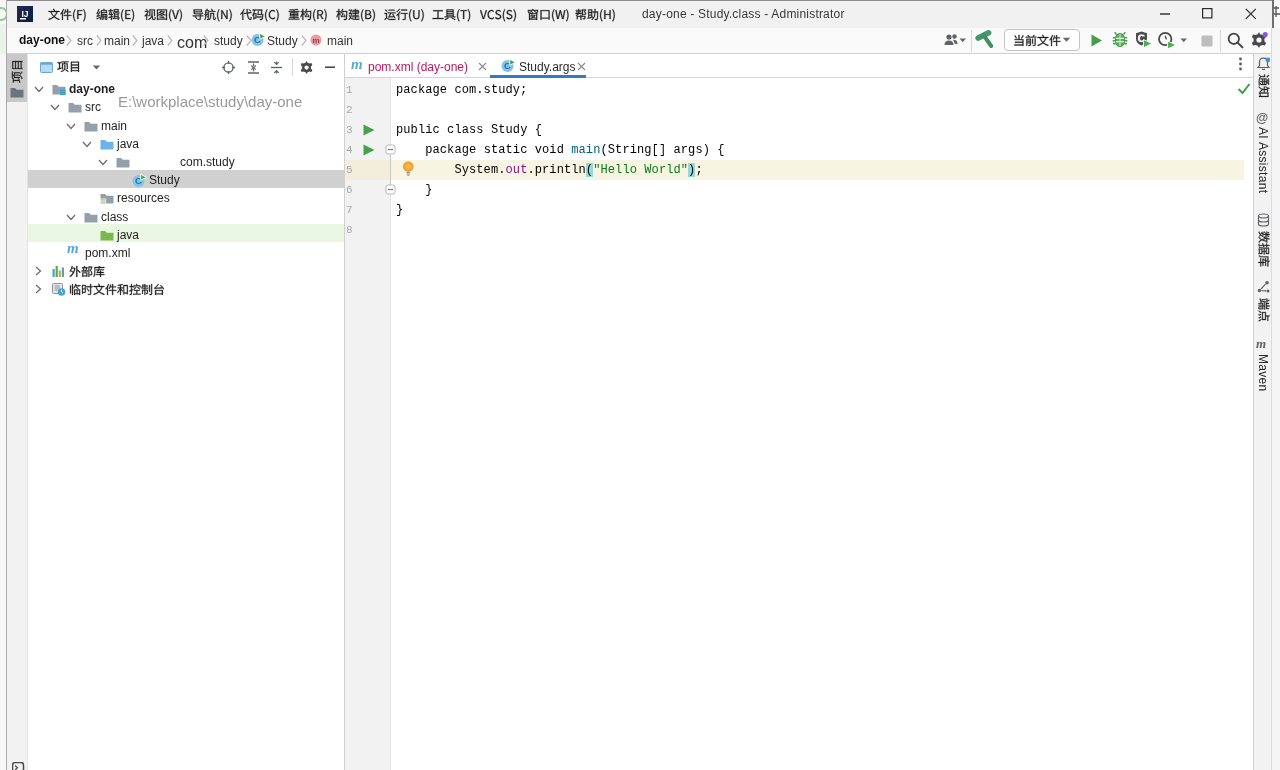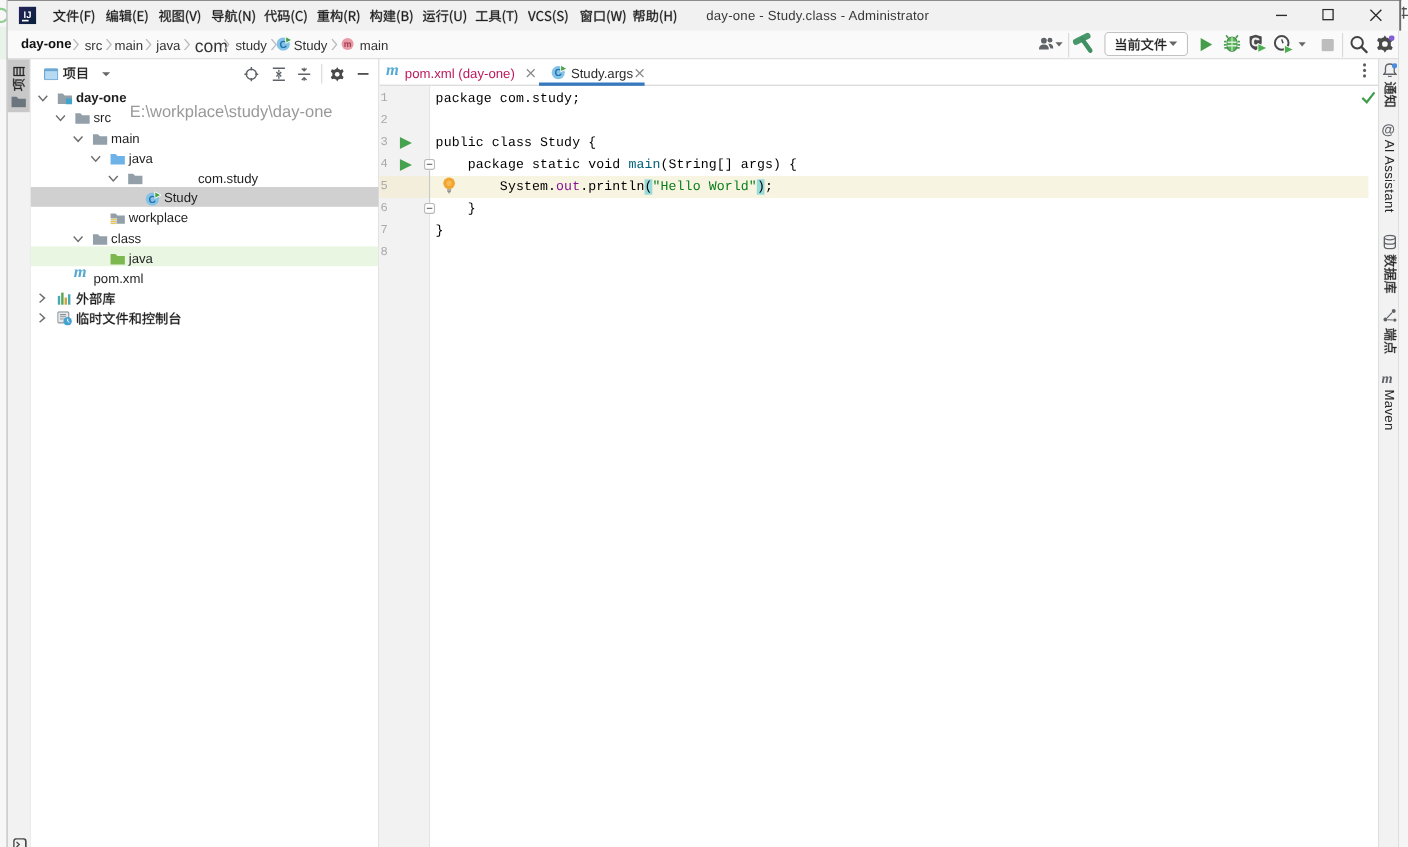--- a/index.html
+++ b/index.html
@@ -282,21 +282,21 @@
   </svg>
 <div class="a" style="left:149px;top:171.1px;font-size:12px;color:#1f1f1f;line-height:18.2px;white-space:pre;">Study</div>
 <svg class="a" style="left:100px;top:192.29999999999998px" width="14" height="12" viewBox="0 0 14 12">
     <path d="M0.5 2 H5 L6.8 3.8 H13.5 V11.5 H0.5 Z" fill="#93a0aa"></path>
     <g fill="#e8c24a">
       <rect x="0.5" y="6.8" width="5.5" height="1.3" stroke="#fff" stroke-width="0.4"></rect>
       <rect x="0.5" y="8.7" width="5.5" height="1.3" stroke="#fff" stroke-width="0.4"></rect>
       <rect x="0.5" y="10.6" width="5.5" height="1.3" stroke="#fff" stroke-width="0.4"></rect>
     </g>
   </svg>
-<div class="a" style="left:117px;top:189.29999999999998px;font-size:12px;color:#1f1f1f;line-height:18.2px;white-space:pre;">workplace</div>
+<div class="a" style="left:117px;top:189.29999999999998px;font-size:12px;color:#1f1f1f;line-height:18.2px;white-space:pre;">resources</div>
 <svg class="a" style="left:66px;top:212.49999999999997px" width="10" height="9" viewBox="0 0 10 9">
     <path d="M1 2 L5 6.5 L9 2" fill="none" stroke="#6e6e6e" stroke-width="1.3"></path>
   </svg>
 <svg class="a" style="left:84px;top:210.49999999999997px" width="14" height="12" viewBox="0 0 14 12">
     <path d="M0.5 2 H5 L6.8 3.8 H13.5 V11.5 H0.5 Z" fill="#93a0aa"></path>
   </svg>
 <div class="a" style="left:101px;top:207.49999999999997px;font-size:12px;color:#1f1f1f;line-height:18.2px;white-space:pre;">class</div>
 <svg class="a" style="left:100px;top:228.7px" width="14" height="12" viewBox="0 0 14 12">
     <path d="M0.5 2 H5 L6.8 3.8 H13.5 V11.5 H0.5 Z" fill="#7cb84f"></path>
   </svg>

